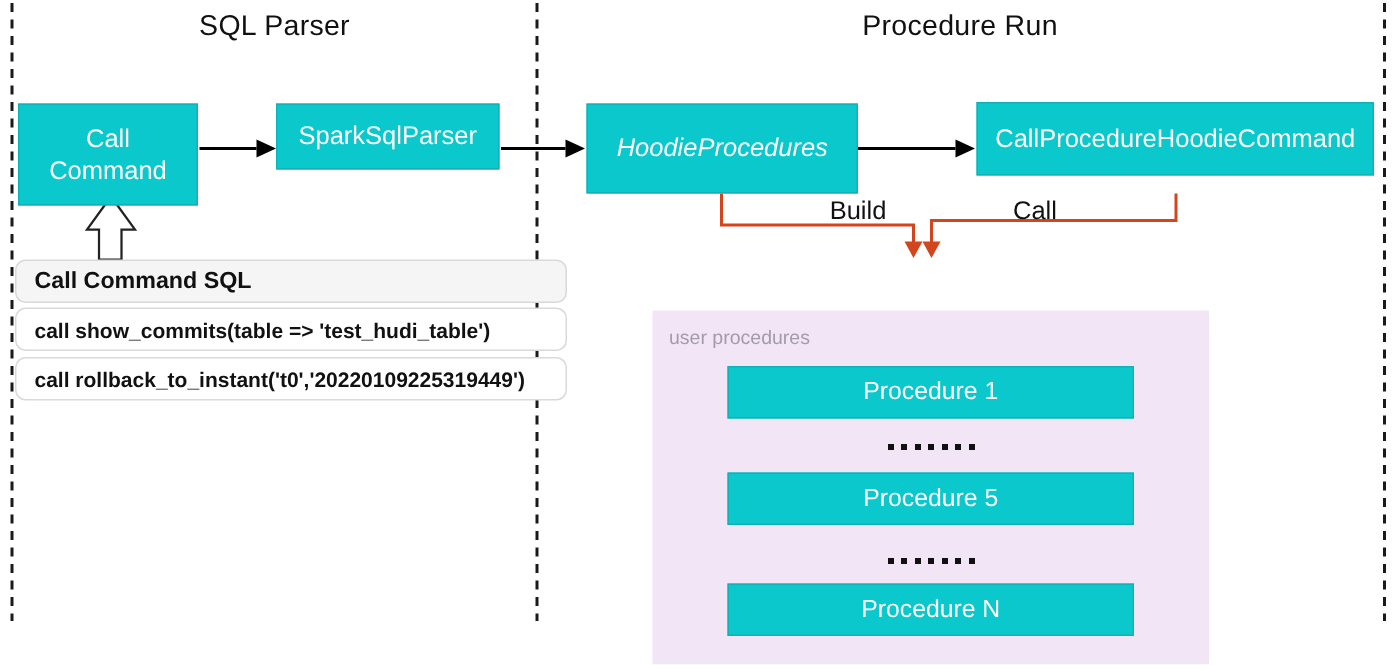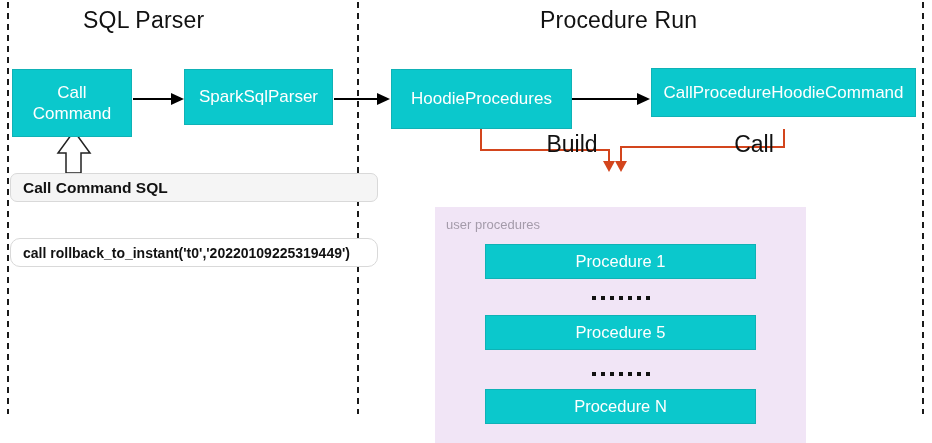--- a/index.html
+++ b/index.html
@@ -1,30 +1,30 @@
 <!DOCTYPE html>
 <html><head>
 <meta charset="utf-8">
 <style>
   html,body{margin:0;padding:0;background:#fff;}
   .stage{
     position:relative;width:932px;height:443px;background:#fff;overflow:hidden;
     font-family:"Liberation Sans", sans-serif;color:#000;
   }
   .section-title{
-    position:absolute;top:7px;font-size:23px;color:#111;text-align:left;
+    position:absolute;top:7px;font-size:19px;color:#111;text-align:center;
     letter-spacing:.2px;
   }
   .node{
     position:absolute;background:#0BC8CC;border:1px solid #0FB2B6;
     color:#fff;display:flex;align-items:center;justify-content:center;
     text-align:center;font-size:17px;line-height:1.25;box-sizing:border-box;
   }
   .edge-label{
-    position:absolute;font-size:23px;color:#111;text-align:center;width:70px;
+    position:absolute;font-size:17px;color:#111;text-align:center;width:70px;
   }
   .sql-panel-box{
     position:absolute;left:10px;width:368px;height:29px;box-sizing:border-box;
     border:1px solid #D9D9D9;border-radius:7px;display:flex;align-items:center;
     padding:0 12px;background:#fff;white-space:nowrap;overflow:hidden;font-weight:bold;
   }
   .sql-header{background:#F5F5F5;font-size:15.5px;color:#111;}
   .sql-row{font-size:14px;color:#111;}
   .user-proc-panel{
     position:absolute;left:435px;top:175px;width:371px;height:244px;
@@ -79,29 +79,30 @@
     <g>
       <path d="M784,129 V147 H621 V162" fill="none" stroke="#D3451D" stroke-width="2"></path>
       <polygon points="615,161 627,161 621,172" fill="#D3451D"></polygon>
     </g>
   </svg>
 
   <div class="section-title" style="left:83px;width:200px;">SQL Parser</div>
   <div class="section-title" style="left:540px;width:200px;">Procedure Run</div>
 
   <div class="node" style="left:12px;top:69px;width:120px;height:68px;padding:0 18px;">Call Command</div>
-  <div class="node" style="left:184px;top:69px;width:149px;height:56px;">SparkSqlParser</div>
-  <div class="node" style="left:391px;top:69px;width:181px;height:60px;">HoodieProcedures</div>
+  <div class="node" style="left:184px;top:69px;width:149px;height:44px;">SparkSqlParser</div>
+  <div class="node" style="left:391px;top:69px;width:181px;height:60px;font-style:italic;">HoodieProcedures</div>
   <div class="node" style="left:651px;top:68px;width:265px;height:49px;">CallProcedureHoodieCommand</div>
 
   <div class="edge-label" style="left:537px;top:131px;">Build</div>
-  <div class="edge-label" style="left:719px;top:131px;">Call</div>
+  <div class="edge-label" style="left:655px;top:131px;">Call</div>
 
   <div class="sql-panel-box sql-header" style="top:173px;">Call Command SQL</div>
-  <div class="sql-panel-box sql-row" style="top:238px;border-radius:10px;">call rollback_to_instant('t0','20220109225319449')</div>
+  <div class="sql-panel-box sql-row" style="top:205px;">call show_commits(table =&gt; 'test_hudi_table')</div>
+  <div class="sql-panel-box sql-row" style="top:238px;">call rollback_to_instant('t0','20220109225319449')</div>
 
   <div class="user-proc-panel">
     <div class="user-proc-label">user procedures</div>
     <div class="proc-box" style="top:37px;">Procedure 1</div>
     <div class="dots-row" style="top:89px;"></div>
     <div class="proc-box" style="top:108px;">Procedure 5</div>
     <div class="dots-row" style="top:165px;"></div>
     <div class="proc-box" style="top:182px;">Procedure N</div>
   </div>
 

